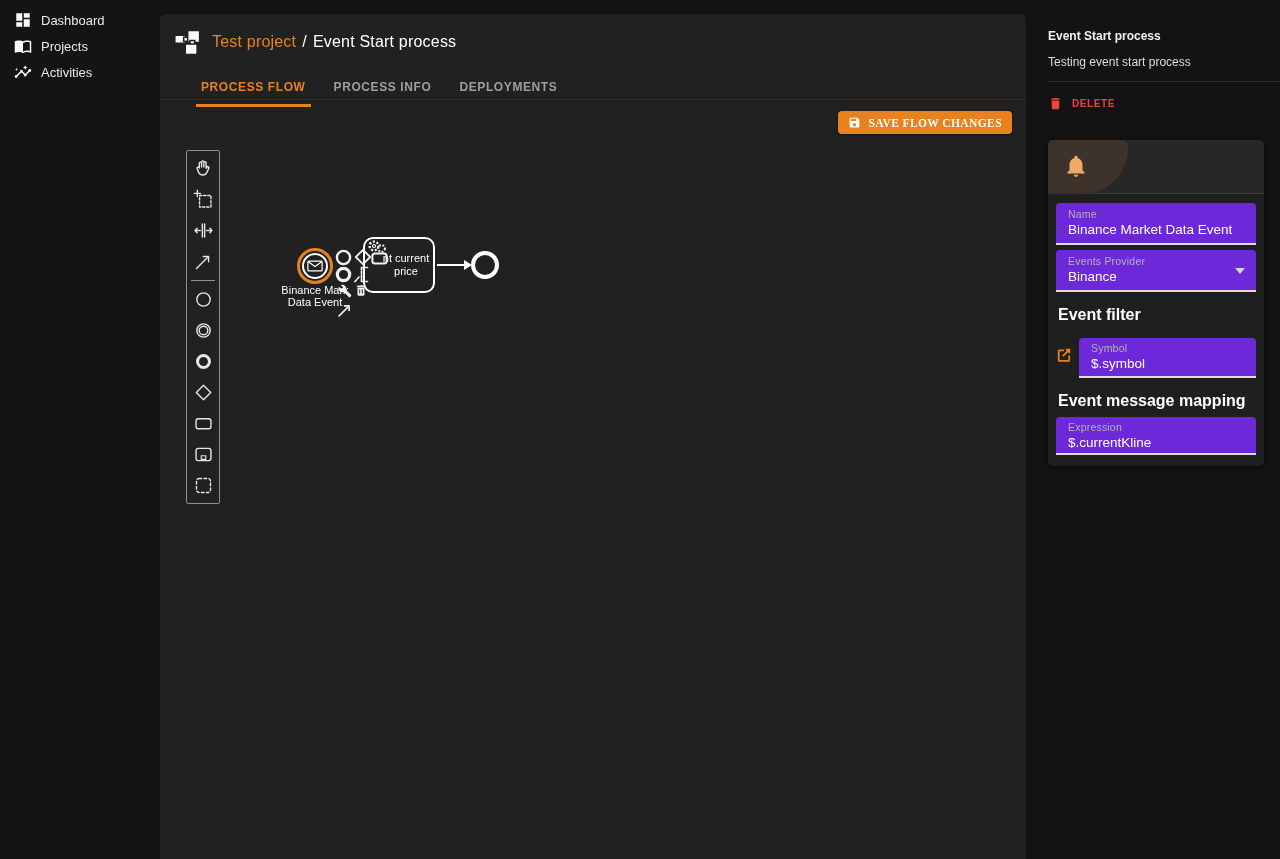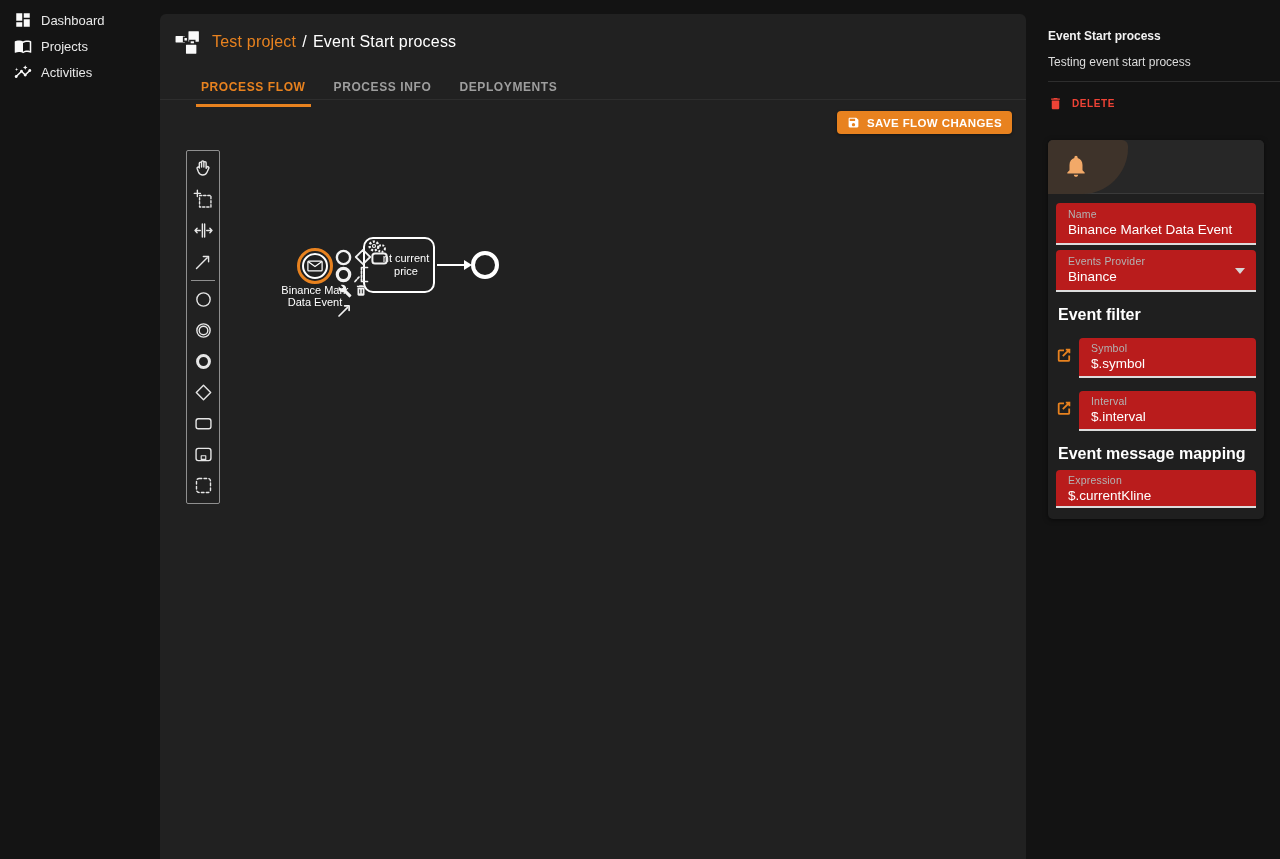--- a/index.html
+++ b/index.html
@@ -23,21 +23,21 @@
   .title .sep { color:#fff; margin:0 6px; }
   .tabs { position:absolute; left:36px; top:60px; display:flex; gap:18px; }
   .tab { font-size:12px; font-weight:700; letter-spacing:.6px; color:#9e9e9e;
          padding:6px 5px 10px 5px; cursor:pointer; }
   .tab.active { color:#e8821f; border-bottom:3px solid #e8821f; }
   .header-divider { position:absolute; left:0; right:0; top:85px; height:1px; background:rgba(255,255,255,.06); }
 
   .save-btn { position:absolute; right:14px; top:97px; height:23px; padding:0 10px;
               background:#e8821f; border:none; border-radius:4px; display:flex; align-items:center; gap:7px;
               color:#fff; font-size:11.5px; font-weight:700; letter-spacing:.4px; cursor:pointer;
-              box-shadow:0 1px 3px rgba(0,0,0,.4); }
+              box-shadow:0 1px 3px rgba(0,0,0,.4);font-family:Liberation Serif, serif; }
   .save-btn svg { width:13px; height:13px; fill:#fff; }
 
   
   .palette { position:absolute; left:26px; top:136px; width:34px; background:#212121;
              border:1px solid #8f8f8f; border-radius:2px; padding:2px 0; }
   .p-item { width:100%; height:31px; display:flex; align-items:center; justify-content:center; cursor:pointer; }
   .p-item svg { width:21px; height:21px; stroke:#e6e6e6; fill:none; stroke-width:1.6;
                 stroke-linecap:round; stroke-linejoin:round; }
   .p-sep { height:1px; background:#8f8f8f; margin:3px 4px; }
 
@@ -74,21 +74,21 @@
   .card { position:absolute; left:22px; top:140px; width:216px; background:#1f1f1f; border-radius:5px;
           box-shadow:0 1px 5px rgba(0,0,0,.55); overflow:hidden; }
   .card-header { position:relative; height:54px; background:#272727; border-bottom:1px solid #3a3a3a; }
   .avatar { position:absolute; left:0; top:0; width:80px; height:54px; background:#3e332a;
             border-radius:0 6px 46px 0; }
   .avatar svg { position:absolute; left:15px; top:13px; width:26px; height:26px; fill:#f2a968; }
   .card-title { position:absolute; right:12px; top:0; height:54px; display:flex; align-items:center;
                 color:#dedede; font-size:15px; }
   .card-body { padding:9px 8px 11px 8px; }
 
-  .field { position:relative; background:#b91c1c; border-radius:4px 4px 0 0;
+  .field { position:relative; background:#6d28d9; border-radius:4px 4px 0 0;
            border-bottom:2px solid #dcdcdc; padding:5px 12px 6px 12px; min-height:40px; }
   .f-label { color:#b3b3b3; font-size:10.5px; letter-spacing:.2px; }
   .f-value { color:#fff; font-size:13.5px; font-weight:500; margin-top:2px; white-space:nowrap; }
   .field + .field { margin-top:5px; }
   .caret { position:absolute; right:11px; top:50%; margin-top:-2px; width:0; height:0;
            border-left:5px solid transparent; border-right:5px solid transparent; border-top:6px solid #d6d6d6; }
   .section-heading { color:#fff; font-size:16px; font-weight:700; margin:14px 0 7px 2px; }
   .icon-row { display:flex; align-items:center; gap:7px; margin-bottom:6px; }
   .icon-row .edit-ic { flex:0 0 16px; width:16px; height:16px; cursor:pointer; }
   .icon-row .field { flex:1; min-height:38px; padding:4px 12px 5px 12px; margin-top:7px; }
@@ -326,30 +326,20 @@
         <div class="icon-row">
           <svg class="edit-ic" viewBox="0 0 16 16">
             <path d="M13.2 8.6v4.3a1 1 0 0 1-1 1H3.7a1 1 0 0 1-1-1V4.4a1 1 0 0 1 1-1H8" stroke="#e8821f" stroke-width="1.8" fill="none"></path>
             <path d="M6.8 9.2 13 3M9.8 2.6h3.6v3.6" stroke="#e8821f" stroke-width="1.8" fill="none"></path>
           </svg>
           <div class="field">
             <div class="f-label">Symbol</div>
             <div class="f-value">$.symbol</div>
           </div>
         </div>
-        <div class="icon-row">
-          <svg class="edit-ic" viewBox="0 0 16 16">
-            <path d="M13.2 8.6v4.3a1 1 0 0 1-1 1H3.7a1 1 0 0 1-1-1V4.4a1 1 0 0 1 1-1H8" stroke="#e8821f" stroke-width="1.8" fill="none"></path>
-            <path d="M6.8 9.2 13 3M9.8 2.6h3.6v3.6" stroke="#e8821f" stroke-width="1.8" fill="none"></path>
-          </svg>
-          <div class="field">
-            <div class="f-label">Interval</div>
-            <div class="f-value">$.interval</div>
-          </div>
-        </div>
 
         <div class="section-heading">Event message mapping</div>
 
         <div class="field" style="min-height:38px;padding:4px 12px 1px">
           <div class="f-label">Expression</div>
           <div class="f-value">$.currentKline</div>
         </div>
       </div>
     </div>
   </aside>

